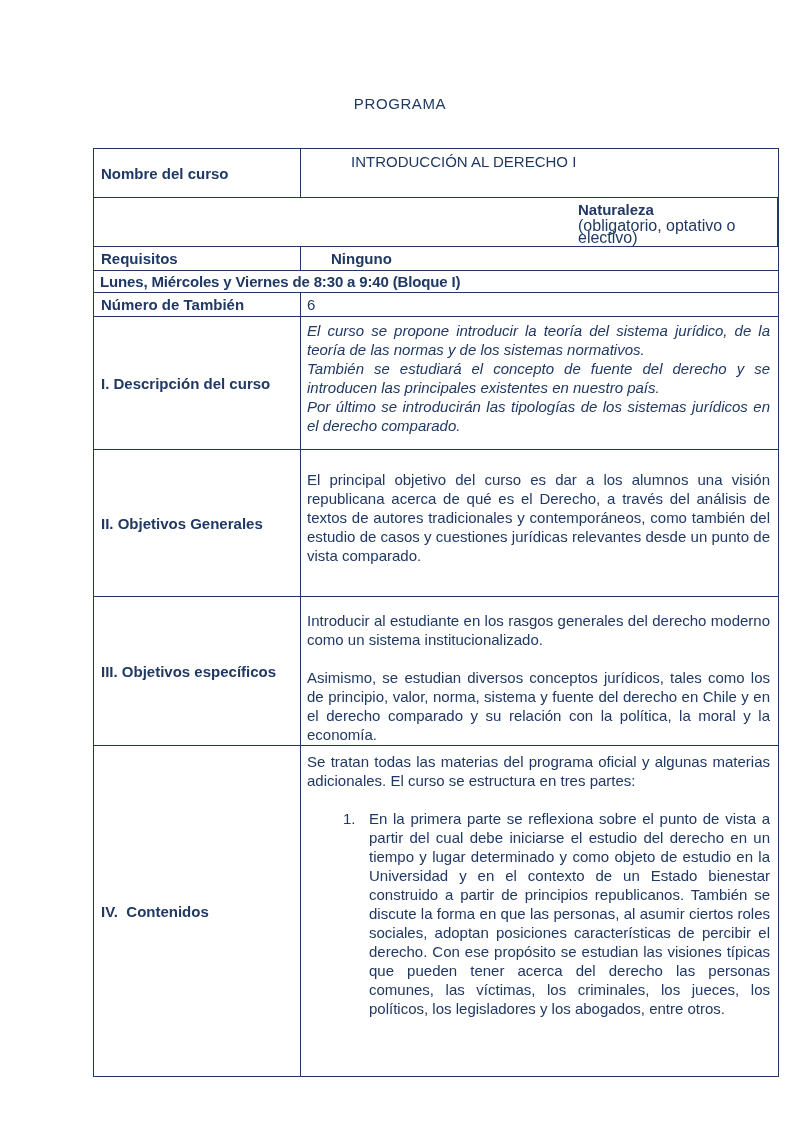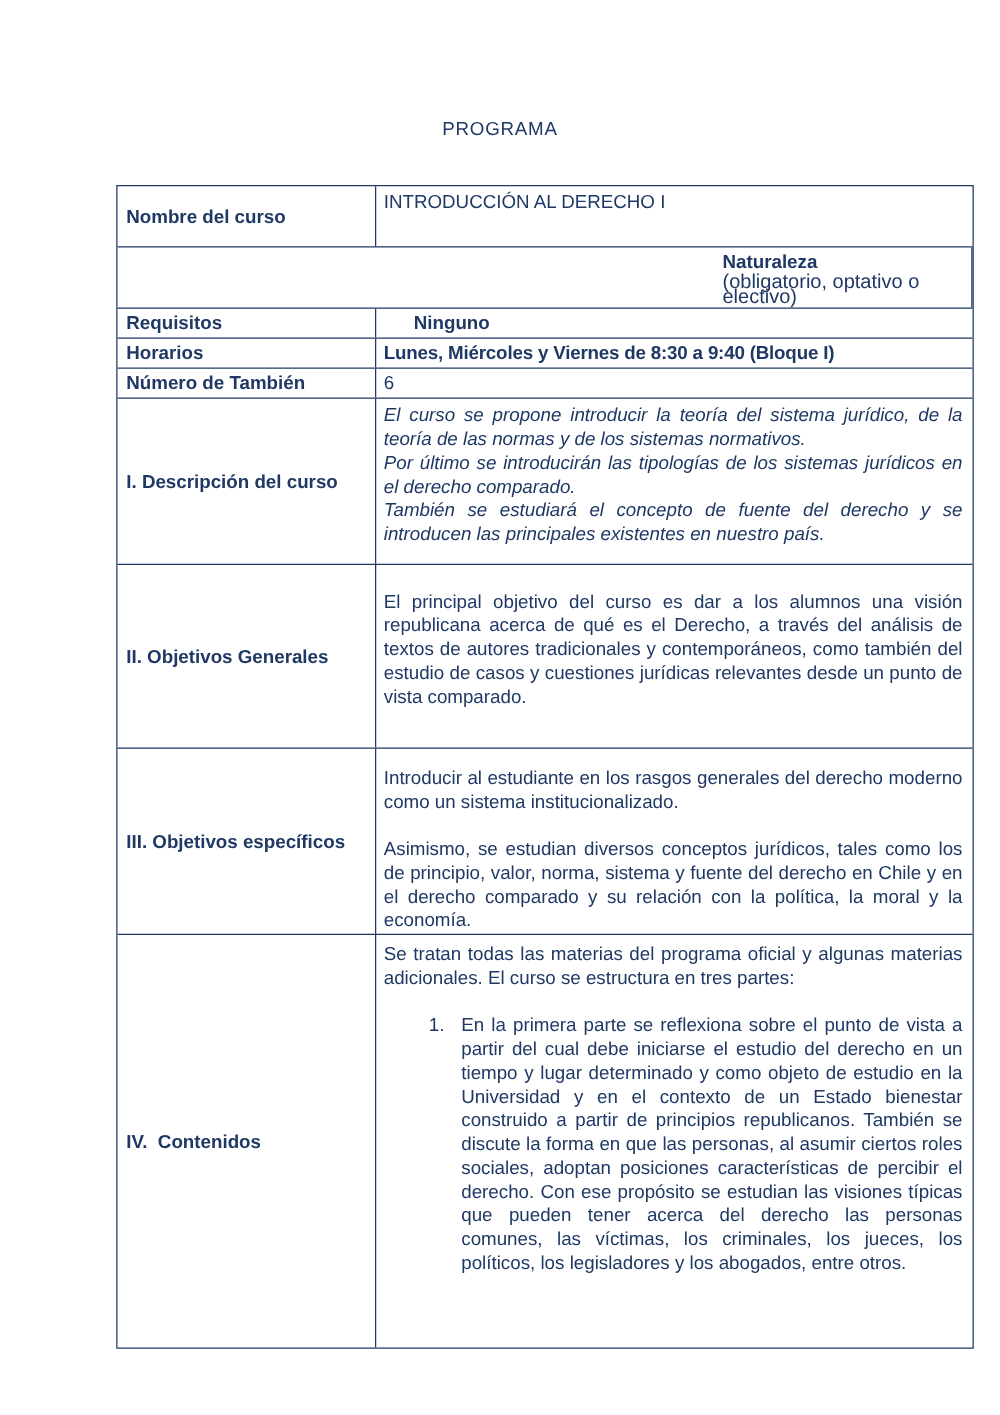--- a/index.html
+++ b/index.html
@@ -44,21 +44,21 @@
   .r0 { min-height: 49px; }
   .r1 { min-height: 33px; justify-content: flex-end; }
   .r2 { min-height: 19px; gap: 24px; }
   .r3 { min-height: 21px; }
   .r4 { min-height: 21px; }
   .r5 { min-height: 133px; }
   .r6 { min-height: 147px; }
   .r7 { min-height: 149px; }
   .r8 { min-height: 330px; }
 
-  .pt3  { padding-top: 3px; }
+  .pt3  { padding-top: 3px; margin-left: 44px; }
   .pt4  { padding-top: 4px; font-style: italic; }
   .pt6  { padding-top: 6px; }
   .pt14 { padding-top: 14px; }
   .pt20 { padding-top: 20px; }
   .gap-top { margin-top: 19px !important; }
 
   .olist { margin-top: 19px; padding-left: 36px; }
   .oli { display: flex; }
   .oli .num { flex: 0 0 26px; }
   .oli .litext { flex: 1; text-align: justify; }
@@ -91,45 +91,42 @@
     <div class="trow r2">
       <div class="cell-label">
         <span>Requisitos</span>
       </div>
       <div class="cell-value center">
         <span class="bold">Ninguno</span>
       </div>
     </div>
 
     <div class="trow r3">
-      <div class="cell-label">
-        <span>Horarios</span>
-      </div>
       <div class="cell-value center">
         <span class="bold nowrap">Lunes, Miércoles y Viernes de 8:30 a 9:40 (Bloque I)</span>
       </div>
     </div>
 
     <div class="trow r4">
       <div class="cell-label">
         <span>Número de También</span>
       </div>
       <div class="cell-value center">
         <span>6</span>
       </div>
     </div>
 
     <div class="trow r5">
       <div class="cell-label">
         <span>I. Descripción del curso</span>
       </div>
       <div class="cell-value pt4">
         <p>El curso se propone introducir la teoría del sistema jurídico, de la teoría de las normas y de los sistemas normativos.</p>
+        <p>También se estudiará el concepto de fuente del derecho y se introducen las principales existentes en nuestro país.</p>
         <p>Por último se introducirán las tipologías de los sistemas jurídicos en el derecho comparado.</p>
-        <p>También se estudiará el concepto de fuente del derecho y se introducen las principales existentes en nuestro país.</p>
       </div>
     </div>
 
     <div class="trow r6">
       <div class="cell-label">
         <span>II. Objetivos Generales</span>
       </div>
       <div class="cell-value pt20">
         <p>El principal objetivo del curso es dar a los alumnos una visión republicana acerca de qué es el Derecho, a través del análisis de textos de autores tradicionales y contemporáneos, como también del estudio de casos y cuestiones jurídicas relevantes desde un punto de vista comparado.</p>
       </div>

